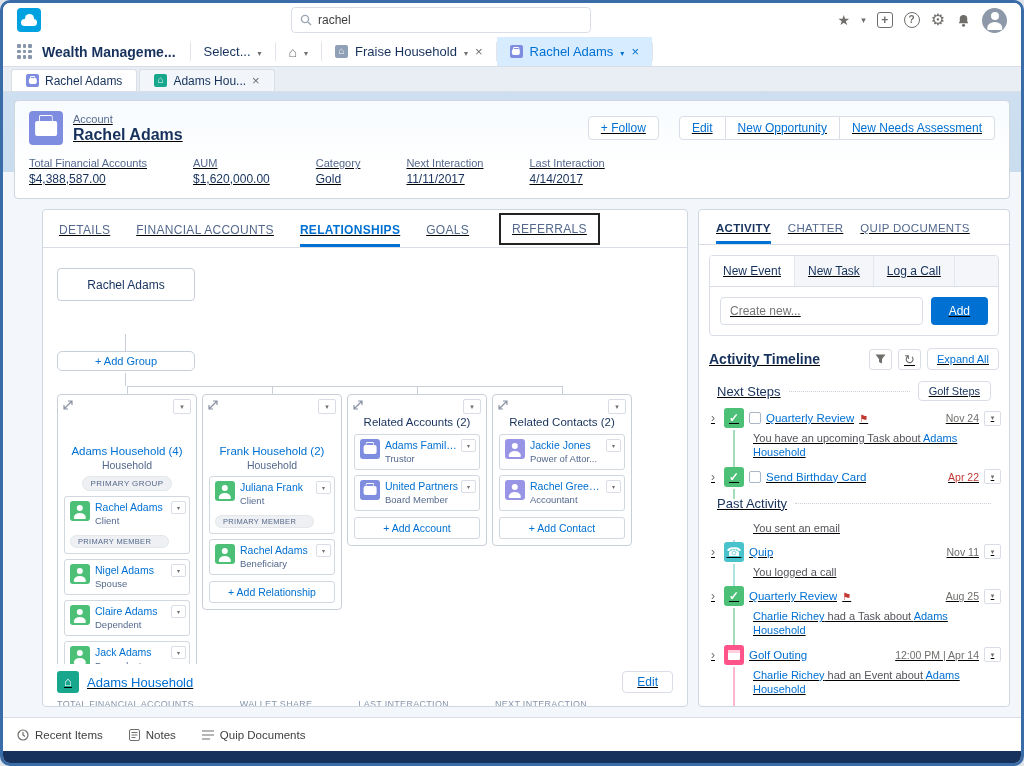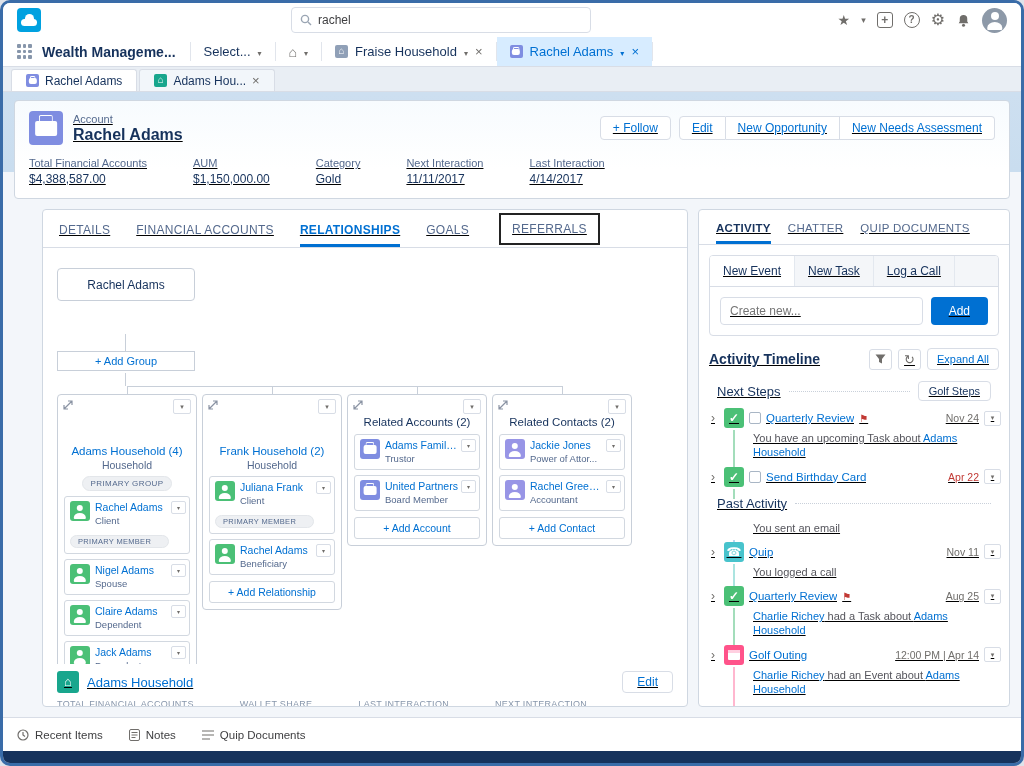--- a/index.html
+++ b/index.html
@@ -66,21 +66,21 @@
 .subtab.active{background:#fff;}
 
 
 .main{flex:1;min-height:0;padding:8px 11px 10px;display:flex;flex-direction:column;gap:10px;background:linear-gradient(180deg,#cddff0 0,#c9ddef 80px,#f3f6fa 80px);text-decoration:underline;}
 .card{background:#fff;border:1px solid #cfd7e1;border-radius:4px;}
 .acct{background:linear-gradient(180deg,#f7fbfe,#fff 70%);padding:10px 14px 12px;flex:0 0 auto;}
 .acct-top{display:flex;align-items:center;gap:10px;}
 .acct-ic{width:34px;height:34px;border-radius:4px;flex:0 0 auto;}
 .entity{font-size:11px;color:#54698d;margin-bottom:1px;}
 .acct-name{font-size:16px;font-weight:bold;color:#16325c;}
-.acct-actions{margin-left:auto;display:flex;gap:8px;align-items:flex-end;}
+.acct-actions{margin-left:auto;display:flex;gap:20px;align-items:flex-end;}
 .btn{display:inline-block;font-size:12px;color:#0070d2;background:#fff;border:1px solid #d8dde6;border-radius:4px;padding:4px 12px;white-space:nowrap;cursor:pointer;}
 .btn-group{display:flex;}
 .btn-group .btn{border-radius:0;border-left-width:0;}
 .btn-group .btn:first-child{border-radius:4px 0 0 4px;border-left-width:1px;}
 .btn-group .btn:last-child{border-radius:0 4px 4px 0;}
 .fields{display:flex;margin-top:12px;}
 .field{margin-right:46px;}
 .flabel{font-size:11px;color:#54698d;margin-bottom:3px;}
 .fvalue{font-size:12px;color:#16325c;}
 
@@ -93,21 +93,21 @@
 .rtab{font-size:12px;color:#54698d;letter-spacing:.3px;padding:12px 0 10px;cursor:pointer;white-space:nowrap;}
 .rtab.active{color:#0070d2;font-weight:bold;box-shadow:inset 0 -3px 0 #0070d2;}
 .rtab.boxed{border:2px solid #232323;padding:7px 11px;margin-left:4px;}
 
 
 .canvas{position:relative;flex:1;min-height:0;overflow:hidden;}
 .cline{position:absolute;background:#c8cfd9;}
 .rootnode{position:absolute;left:14px;top:20px;width:138px;background:#fff;border:1px solid #c8cfd9;border-radius:4px;text-align:center;padding:9px 6px 8px;}
 .nicon{width:28px;height:28px;border-radius:4px;margin:0 auto 6px;}
 .nname{font-size:12px;color:#16325c;}
-.addgroup{position:absolute;left:14px;top:103px;width:138px;border:1px solid #c8cfd9;border-radius:0;background:#fff;text-align:center;font-size:11px;color:#0070d2;padding:3px 0;display:block;}
+.addgroup{position:absolute;left:14px;top:103px;width:138px;border:1px solid #c8cfd9;border-radius:5px;background:#fff;text-align:center;font-size:11px;color:#0070d2;padding:3px 0;display:block;}
 .gcard{position:absolute;top:146px;width:140px;background:#fff;border:1px solid #c8cfd9;border-radius:4px;padding:20px 6px 6px;}
 .gexp{position:absolute;top:5px;left:5px;line-height:0;cursor:pointer;}
 .gdd{position:absolute;top:4px;right:5px;width:18px;height:15px;border:1px solid #d8dde6;border-radius:2px;display:flex;align-items:center;justify-content:center;cursor:pointer;}
 .gdd::before{content:"▾";font-size:7px;color:#706e6b;}
 .gicon{width:30px;height:30px;border-radius:4px;margin:0 auto 5px;}
 .gicon.i-house::before{font-size:16px;line-height:29px;}
 .gtitle{display:block;text-align:center;font-size:11.5px;color:#0070d2;line-height:1.25;}
 .gtitle.plain{color:#16325c;}
 .gsub{text-align:center;font-size:10.5px;color:#54698d;margin-top:1px;}
 .gbadge{display:table;margin:5px auto 5px;background:#eef0f3;border:1px solid #e3e6ea;border-radius:9px;padding:2px 8px;font-size:8px;color:#54698d;letter-spacing:.4px;white-space:nowrap;}
@@ -275,21 +275,21 @@
           </span>
         </div>
       </div>
       <div class="fields">
         <div class="field">
           <div class="flabel">Total Financial Accounts</div>
           <div class="fvalue">$4,388,587.00</div>
         </div>
         <div class="field">
           <div class="flabel">AUM</div>
-          <div class="fvalue">$1,150,000.00</div>
+          <div class="fvalue">$1,620,000.00</div>
         </div>
         <div class="field">
           <div class="flabel">Category</div>
           <div class="fvalue">Gold</div>
         </div>
         <div class="field">
           <div class="flabel">Next Interaction</div>
           <div class="fvalue">11/11/2017</div>
         </div>
         <div class="field">

